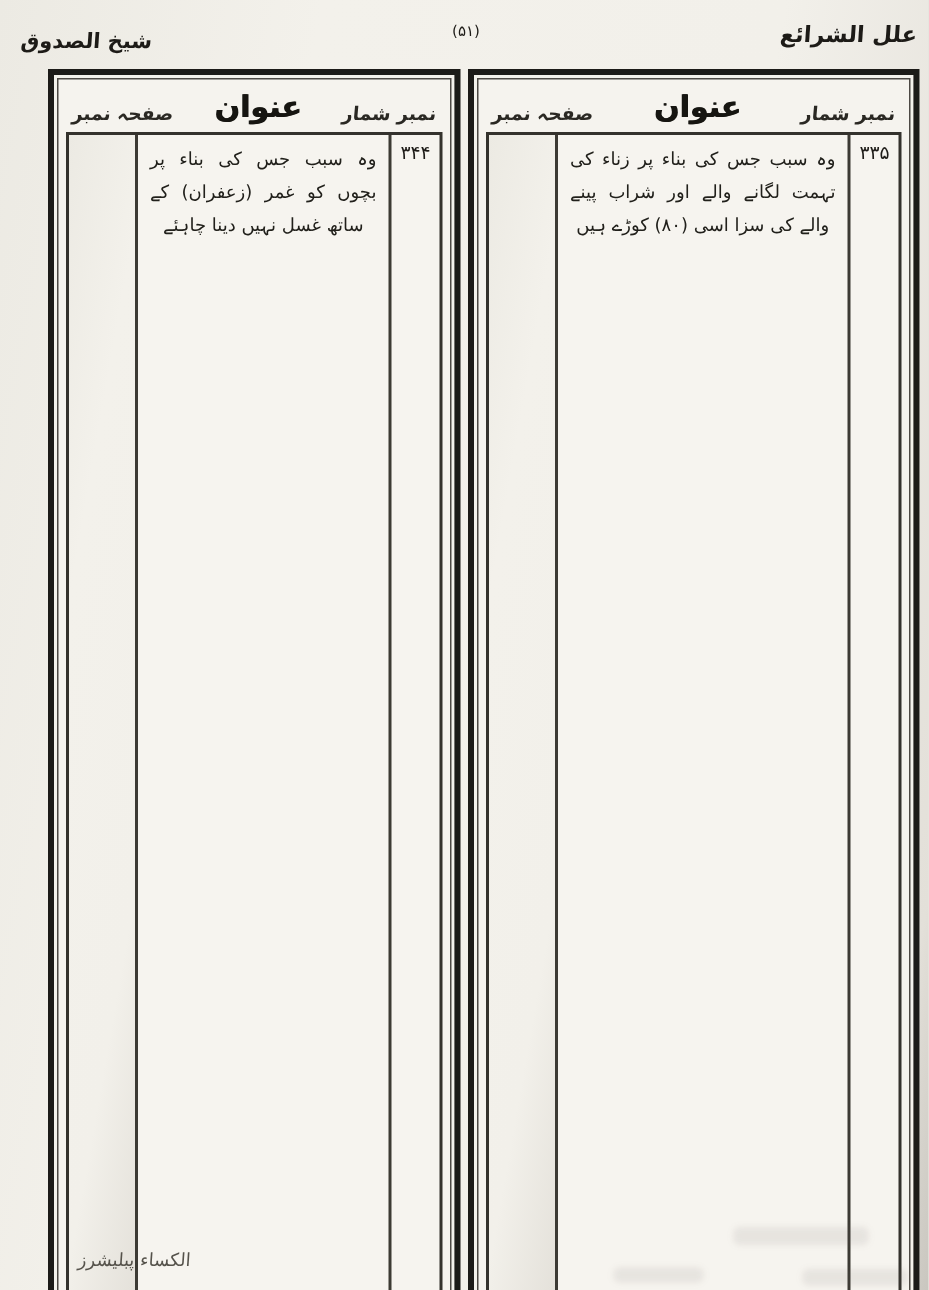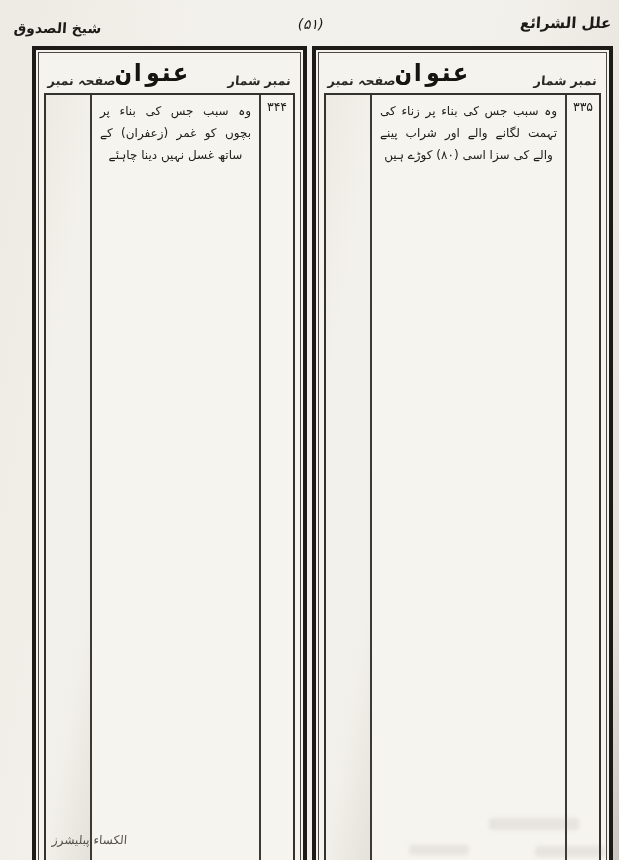--- a/index.html
+++ b/index.html
@@ -16,21 +16,21 @@
     color: #1d1b17;
     background: linear-gradient(100deg, #eceae3 0%, #f3f1eb 28%, #f2f0ea 68%, #e3e0d9 94%, #c9c6bf 100%);
   }
   
   .running-head {
     position: absolute; top: 14px; right: 8px; left: 14px;
     display: flex; align-items: flex-start; justify-content: space-between;
     direction: rtl;
   }
   .rh-title { font-weight: bold; font-size: 15px; transform: skewX(-4deg); }
-  .rh-pageno { font-size: 14px; letter-spacing: 1px; padding-top: 2px; font-style: italic; }
+  .rh-pageno { font-size: 10px; letter-spacing: 1px; padding-top: 2px; }
   .rh-author { font-weight: bold; font-size: 14px; transform: skewX(-4deg); padding-top: 6px; }
   
   .tables {
     position: absolute; top: 46px; right: 6px; left: 32px;
     display: flex; direction: rtl; gap: 5px; align-items: flex-start;
   }
   .toc-table {
     border: 4px solid #1c1b18;
     box-shadow: inset 0 0 0 2px #f4f2ec, inset 0 0 0 3px rgba(62,59,53,.92);
     background: #f5f3ee;
@@ -41,22 +41,22 @@
   .toc-table.left-tbl  { width: 275px; }
   .tbl-head {
     display: flex; align-items: flex-end; justify-content: space-between;
     padding: 0 4px 5px; direction: rtl;
   }
   .h-serial, .h-page {
     font-size: 12.5px; font-weight: bold; transform: skewX(-5deg);
     color: #2a2823; white-space: nowrap;
   }
   .h-title {
-    flex: 1; text-align: left; font-size: 24px; font-weight: bold;
-    color: #161511; text-shadow: 0.6px 0 #161511; font-family: Liberation Mono, monospace;
+    flex: 1; text-align: center; font-size: 20px; font-weight: bold;
+    color: #161511; text-shadow: 0.6px 0 #161511;
   }
   .grid {
     border: 2px solid #34322d;
     background: #f6f4ef;
     display: flex; flex-direction: column;
   }
   .row { display: flex; direction: rtl; align-items: stretch; }
   .cell { font-size: 12.5px; }
   .cell.serial {
     width: 34px; flex: 0 0 34px;

